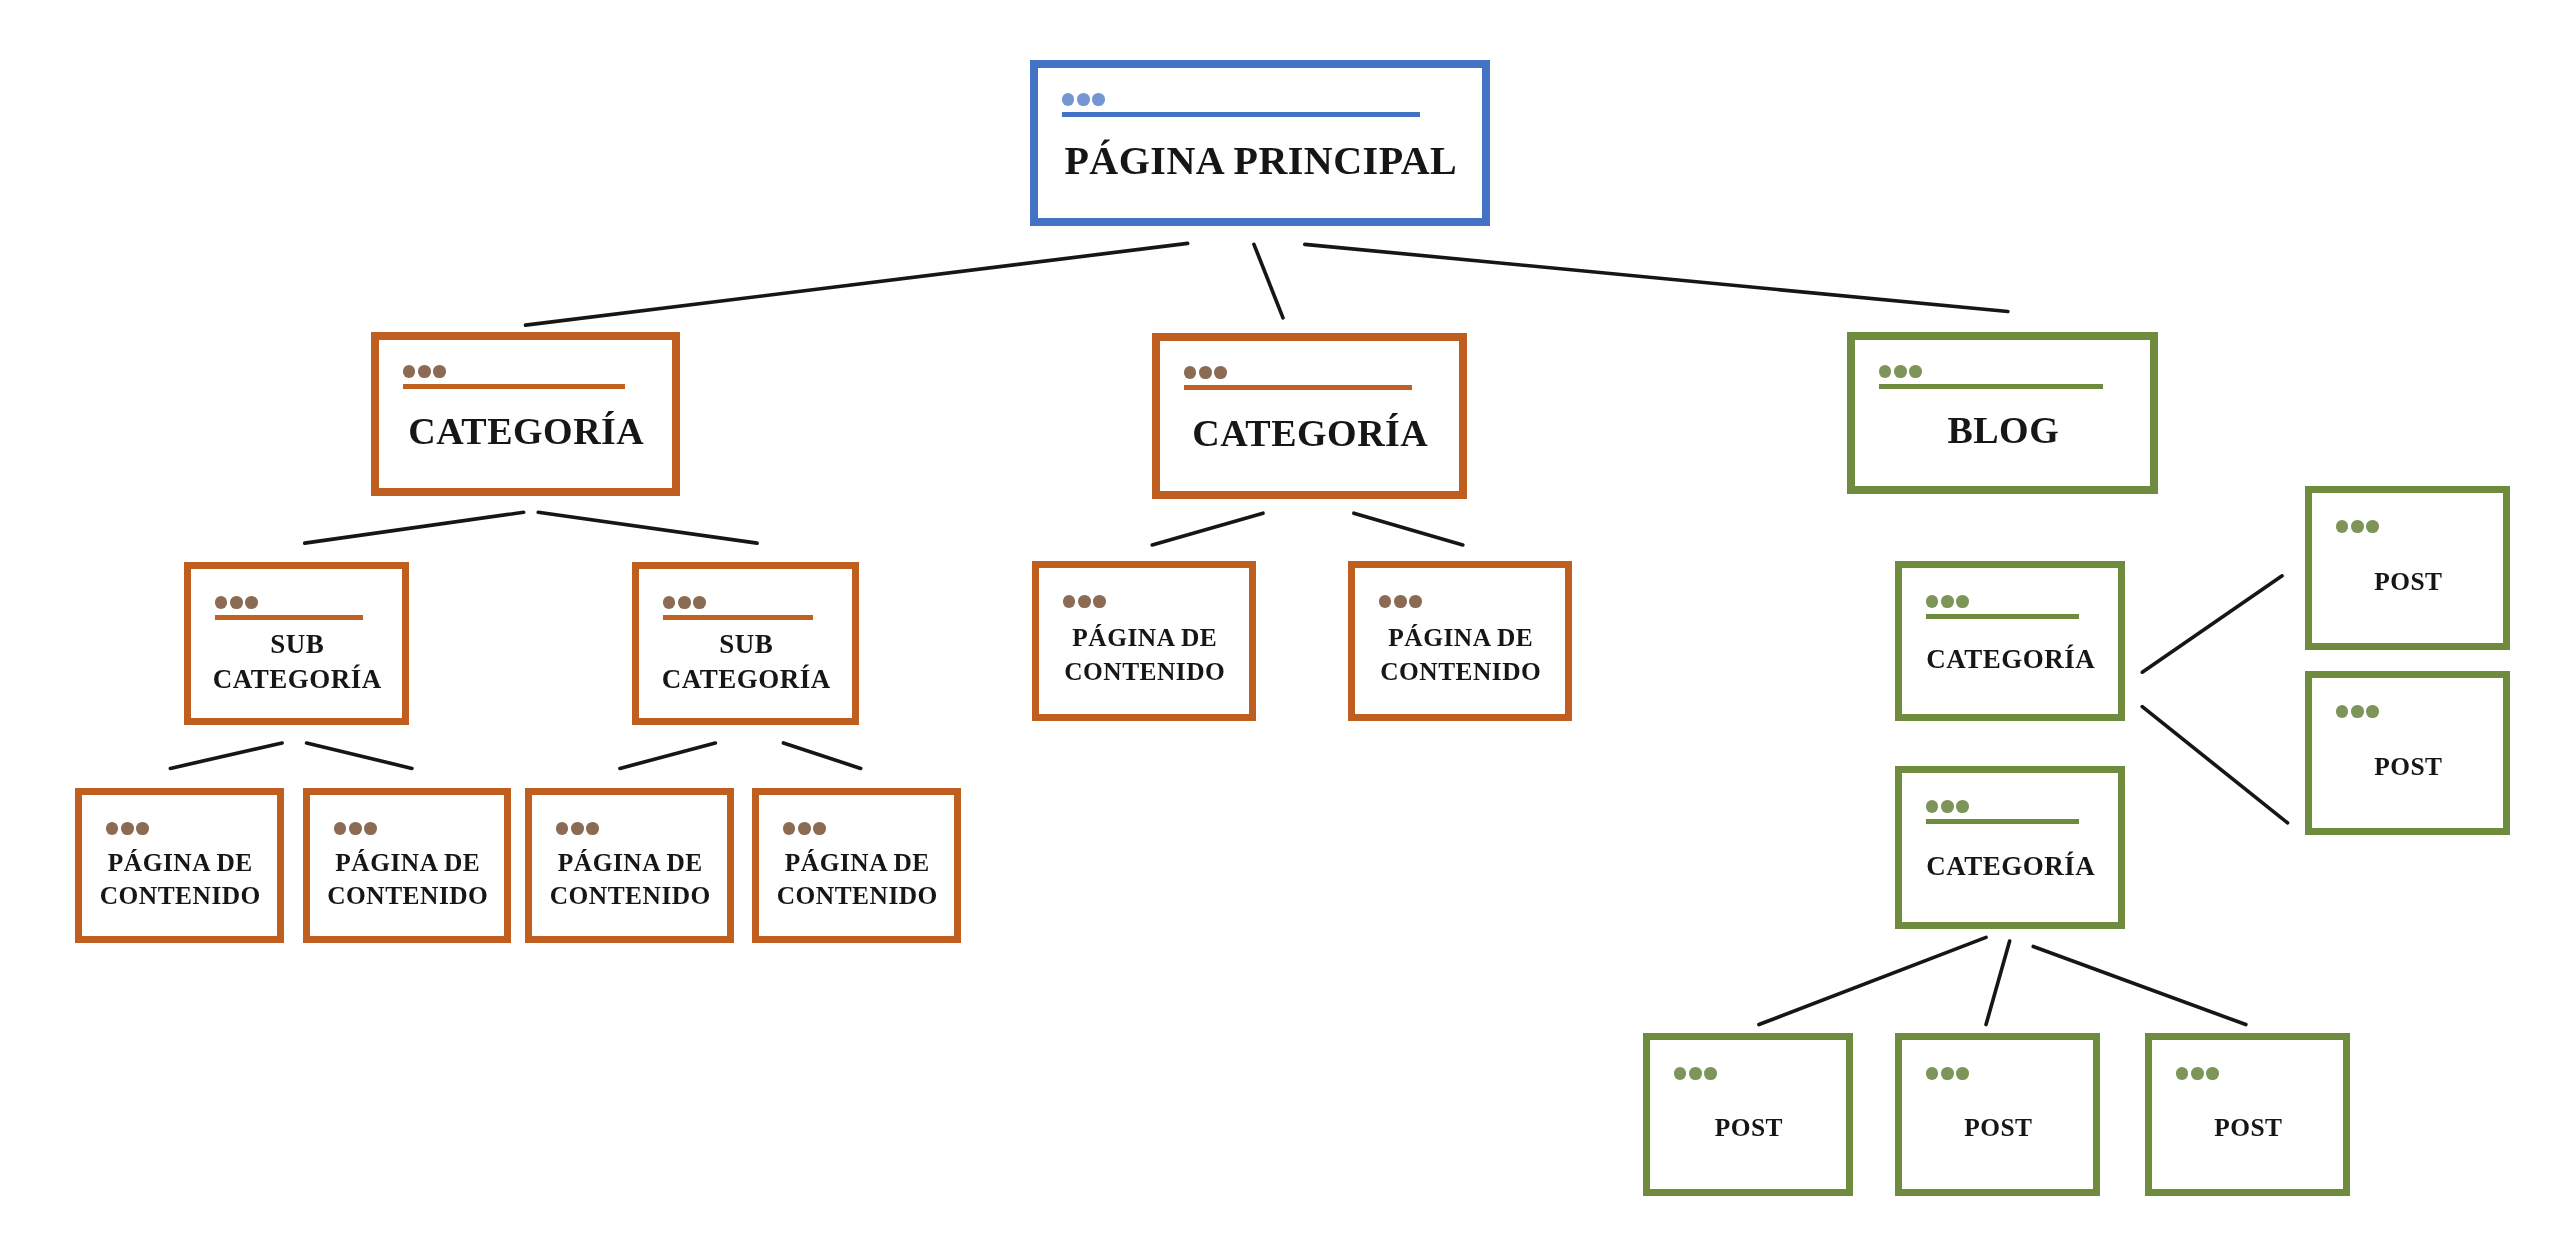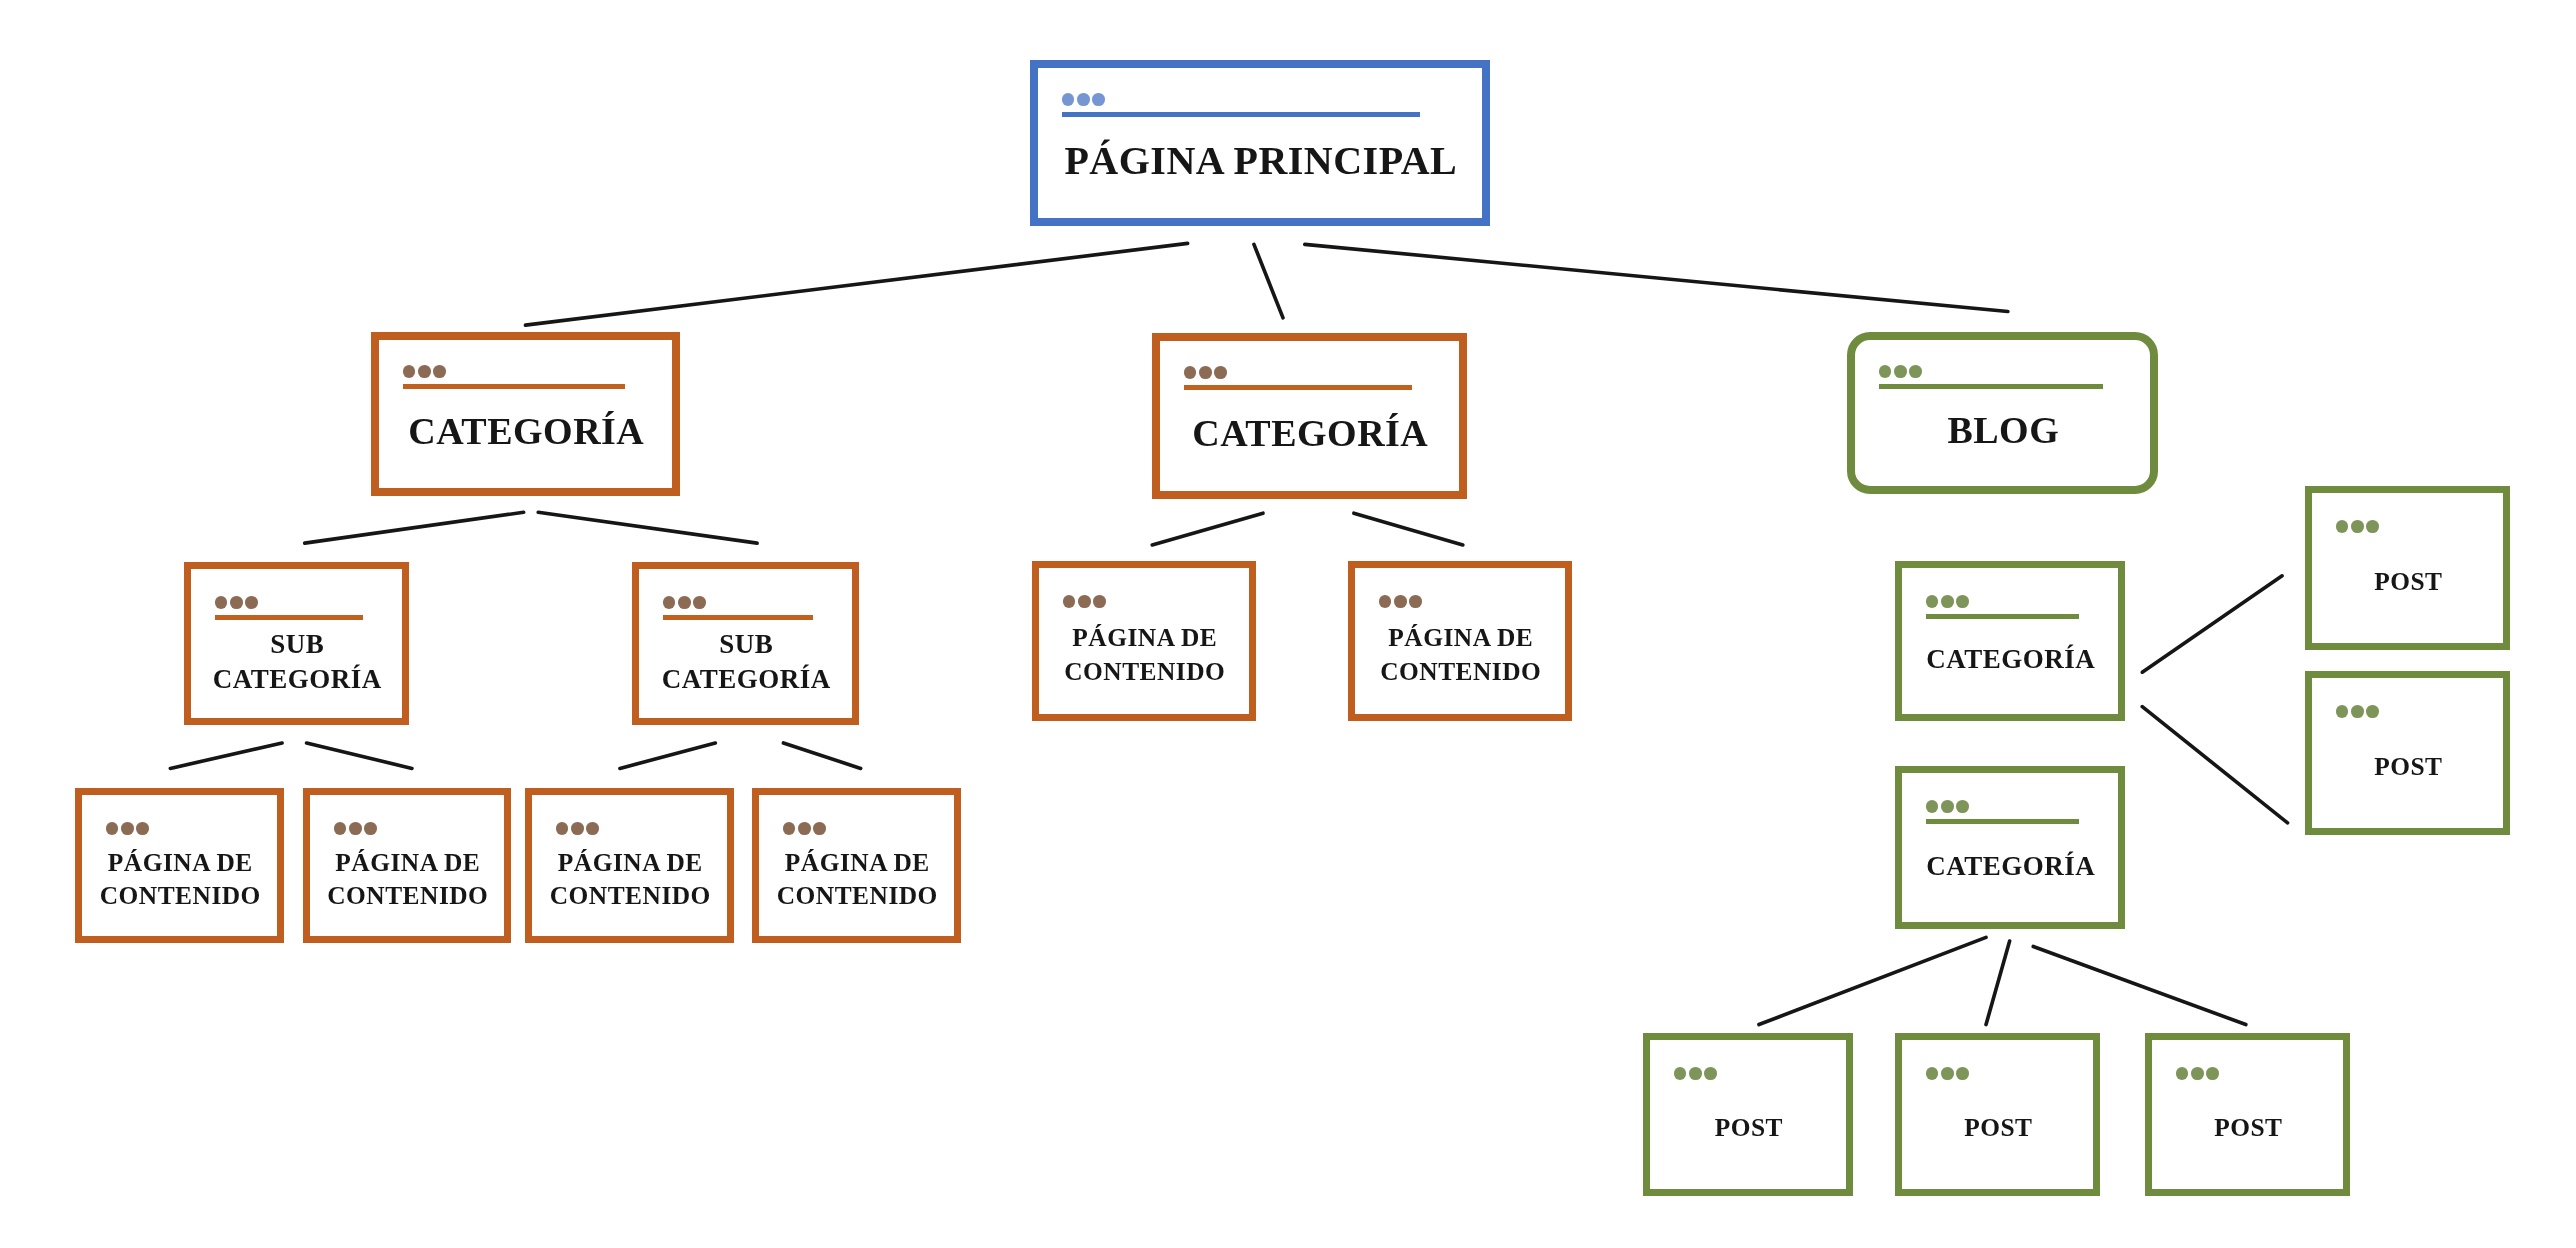--- a/index.html
+++ b/index.html
@@ -111,21 +111,21 @@
       <div class="win-head">
         <div class="dots">
           <span class="dot" style="background: rgb(140, 107, 85);"></span>
           <span class="dot" style="background: rgb(140, 107, 85);"></span>
           <span class="dot" style="background: rgb(140, 107, 85);"></span>
         </div>
         <div class="win-line" style="background: rgb(192, 97, 31);"></div>
       </div>
       <div class="label" style="font-size: 38px; color: rgb(22, 22, 22);">CATEGORÍA</div>
     </div>
-    <div class="node" style="left: 1847px; top: 332px; width: 311px; height: 162px; border-color: rgb(111, 139, 62); border-radius: 23px;">
+    <div class="node" style="left: 1847px; top: 332px; width: 311px; height: 162px; border-color: rgb(111, 139, 62);">
       <div class="win-head">
         <div class="dots">
           <span class="dot" style="background: rgb(126, 149, 89);"></span>
           <span class="dot" style="background: rgb(126, 149, 89);"></span>
           <span class="dot" style="background: rgb(126, 149, 89);"></span>
         </div>
         <div class="win-line" style="background: rgb(111, 139, 62);"></div>
       </div>
       <div class="label" style="font-size: 38px; color: rgb(22, 22, 22);">BLOG</div>
     </div>

